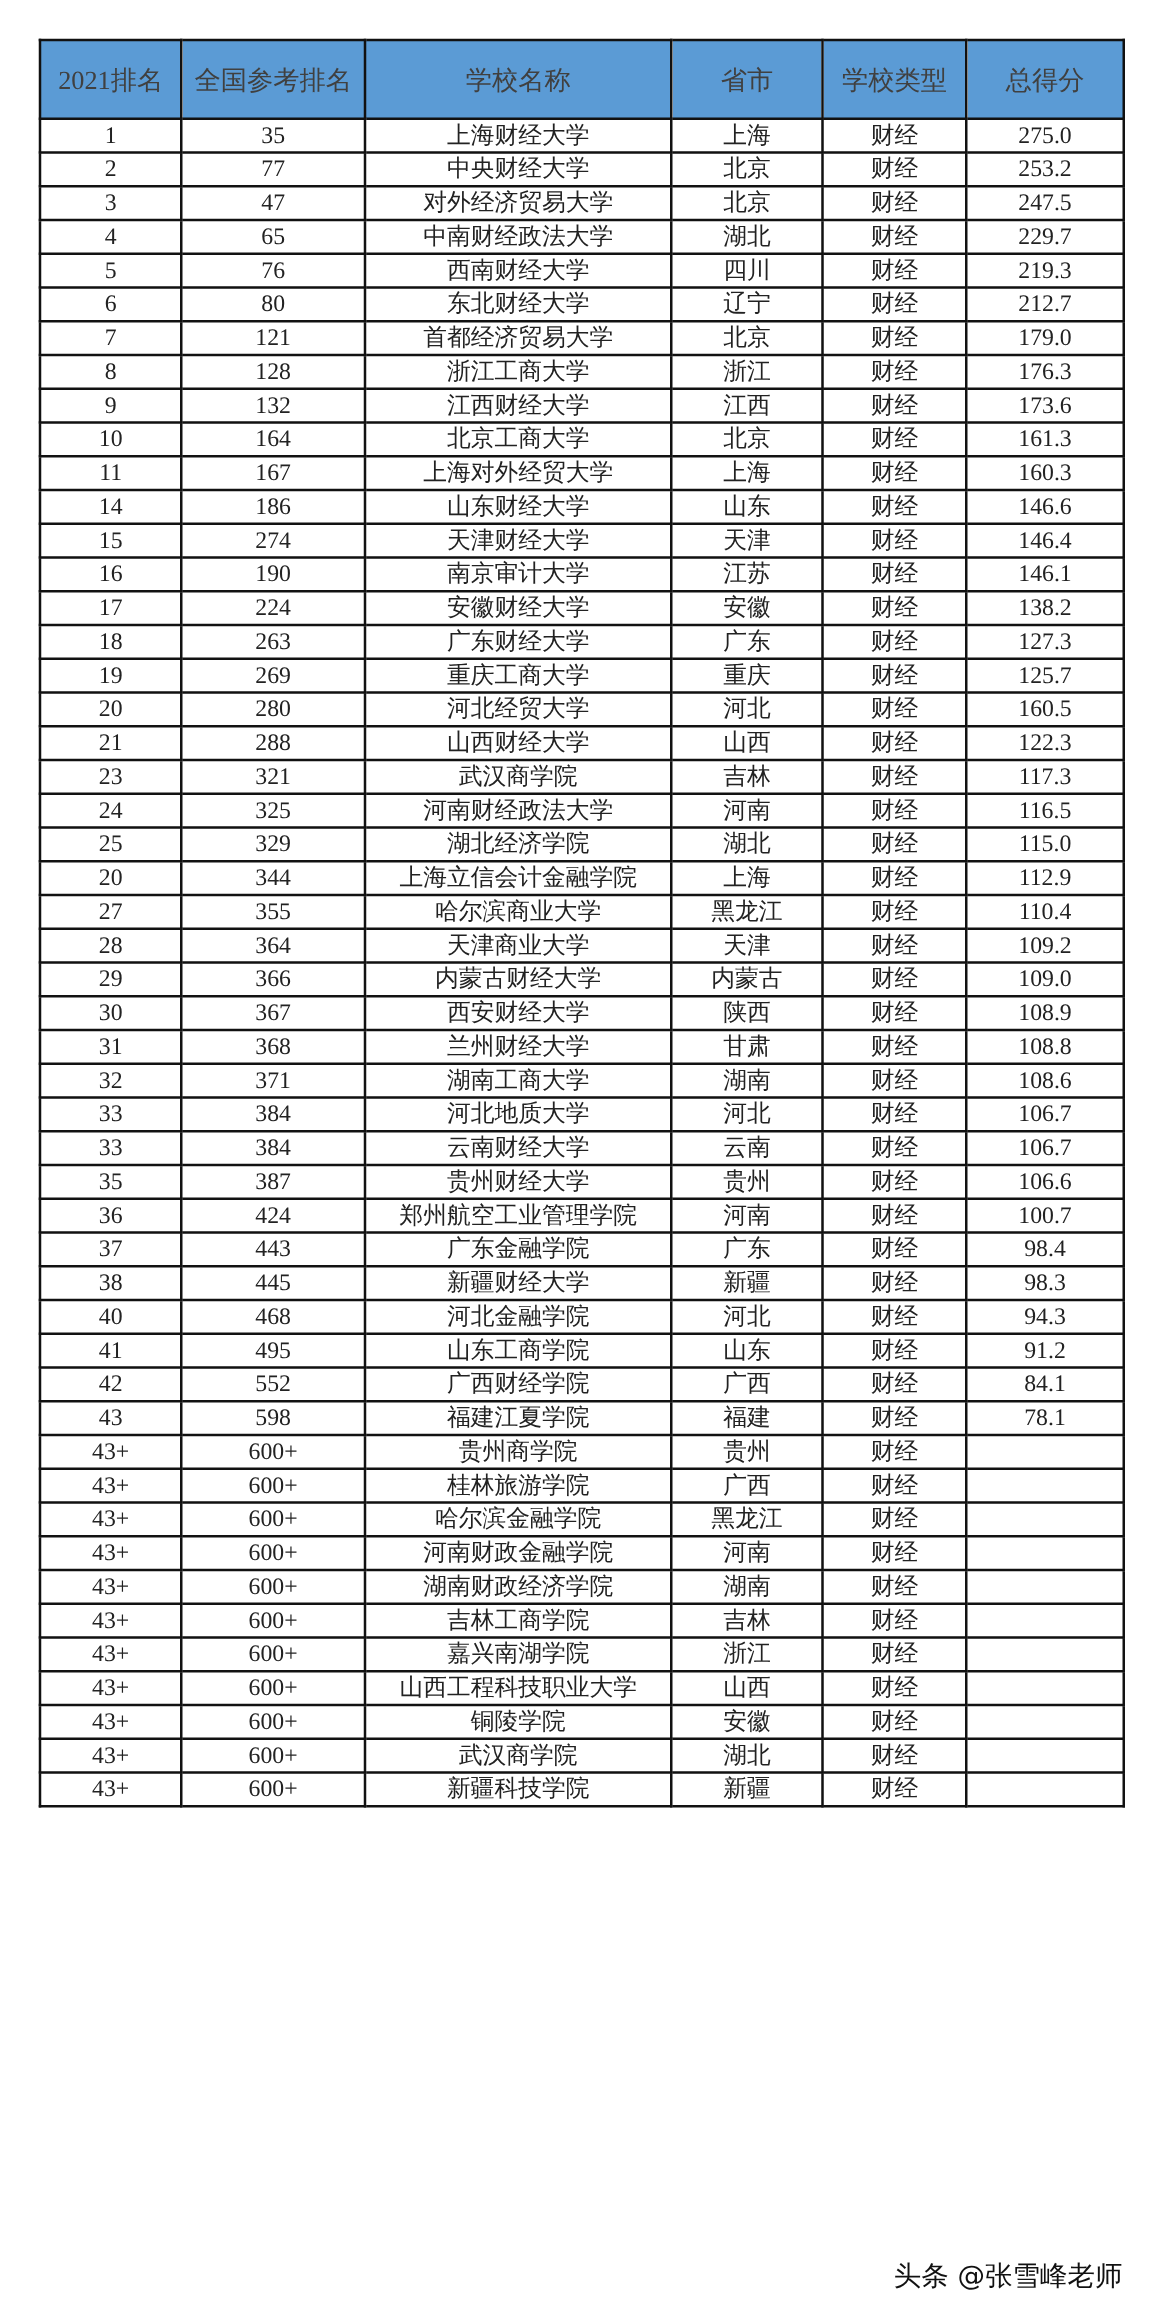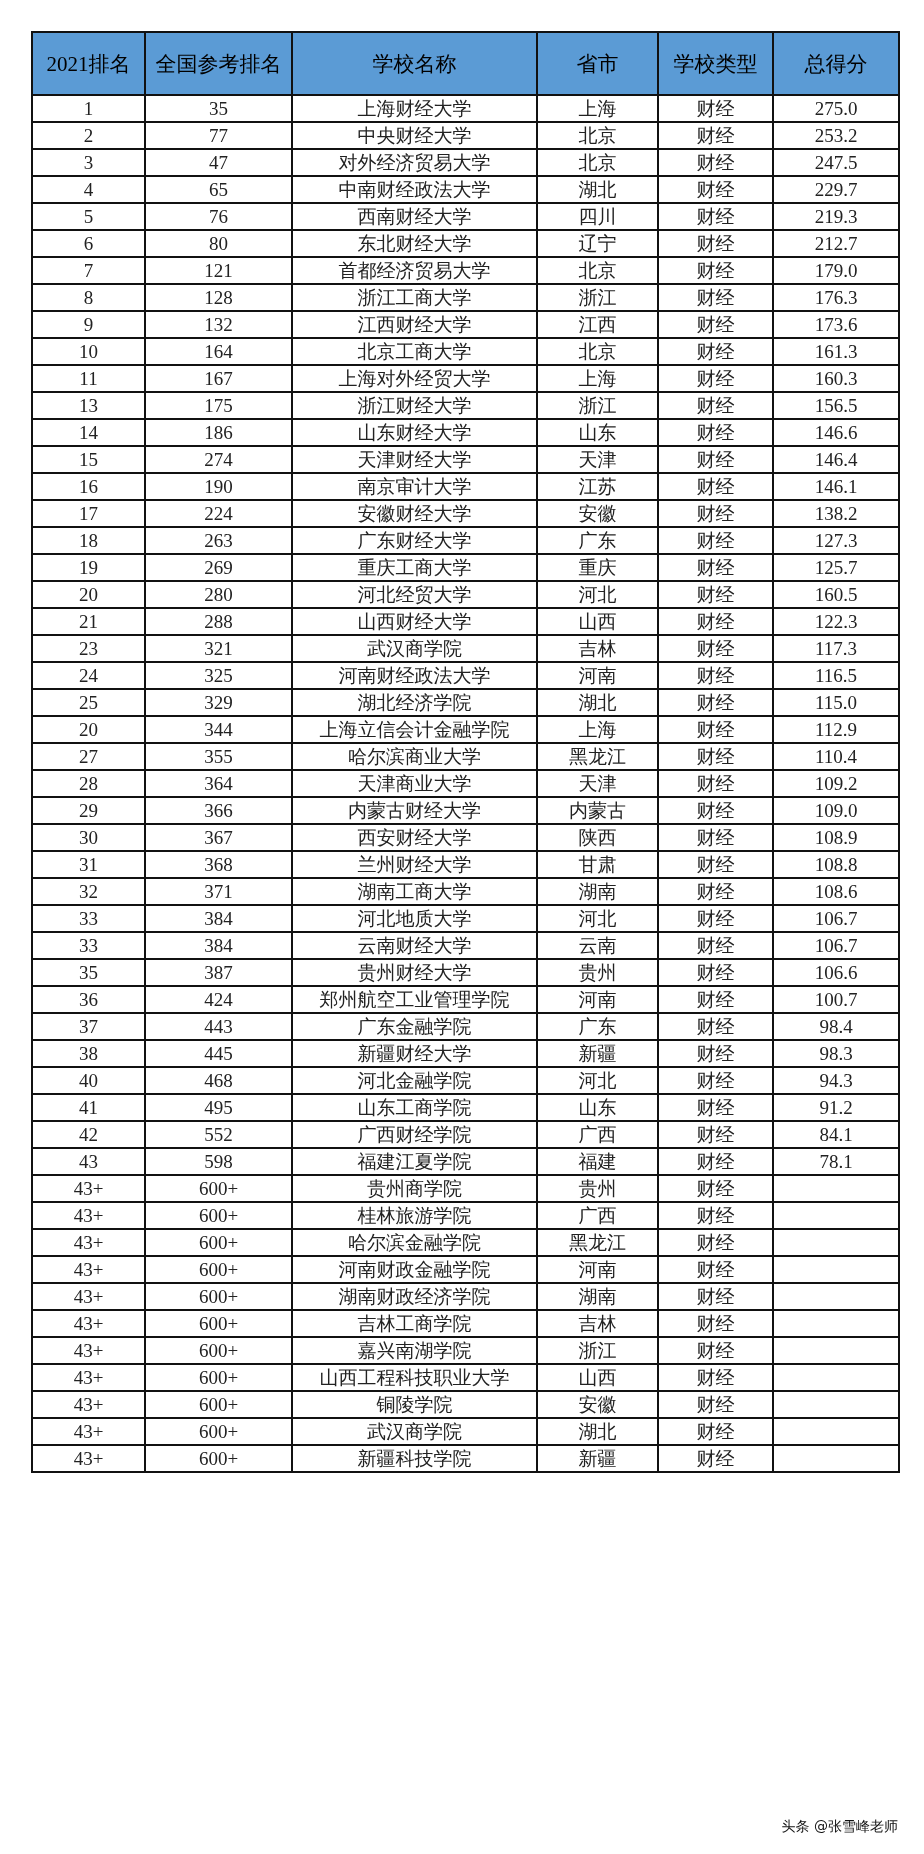--- a/index.html
+++ b/index.html
@@ -2,24 +2,24 @@
 <html><head>
 <meta charset="utf-8">
 <style>
   html, body { margin: 0; padding: 0; background: #ffffff; }
   body { width: 924px; height: 1854px; position: relative; overflow: hidden;
          font-family: "Liberation Serif", "DejaVu Serif", serif; color: #222; }
   #tbl { position: absolute; left: 31px; top: 31px; width: 867px;
          border-collapse: collapse; table-layout: fixed; }
   #tbl th, #tbl td { border: 2px solid #111; text-align: center; padding: 0;
          white-space: nowrap; overflow: hidden; }
-  #tbl th { background: #5b9bd5; color: #000000; height: 61px; font-size: 21px;
+  #tbl th { background: #5b9bd5; color: #404040; height: 61px; font-size: 21px;
          font-weight: normal; }
   #tbl td { height: 25px; font-size: 19px; line-height: 25px; }
-  .watermark { position: absolute; right: 26px; bottom: 18px; font-size: 14px;
+  .watermark { position: absolute; right: 26px; bottom: 18px; font-size: 22px;
          color: #111; font-family: "DejaVu Sans", sans-serif;
          text-shadow: 0 0 2px #fff, 0 0 3px #fff; margin-top: 40px; }
 </style>
 </head>
 <body>
 
 <table id="tbl">
   <colgroup>
     <col style="width:113px">
       <col style="width:147px">
@@ -121,28 +121,20 @@
       </tr>
       <tr>
         <td>11</td>
         <td>167</td>
         <td>上海对外经贸大学</td>
         <td>上海</td>
         <td>财经</td>
         <td>160.3</td>
       </tr>
       <tr>
-        <td>13</td>
-        <td>175</td>
-        <td>浙江财经大学</td>
-        <td>浙江</td>
-        <td>财经</td>
-        <td>156.5</td>
-      </tr>
-      <tr>
         <td>14</td>
         <td>186</td>
         <td>山东财经大学</td>
         <td>山东</td>
         <td>财经</td>
         <td>146.6</td>
       </tr>
       <tr>
         <td>15</td>
         <td>274</td>

